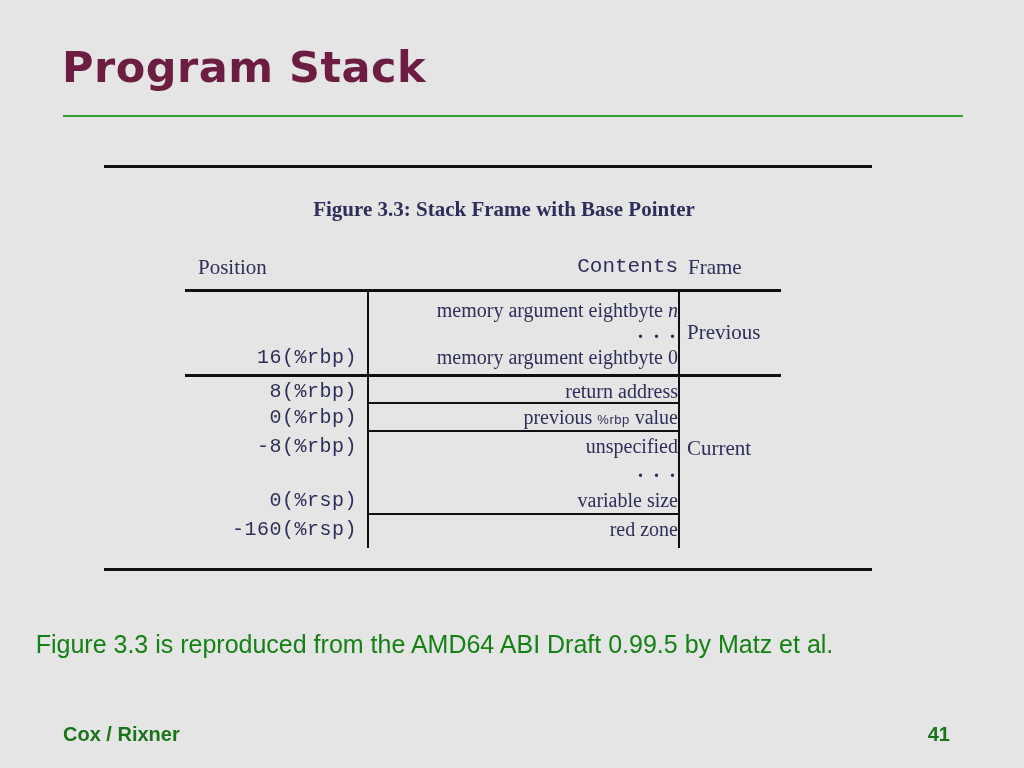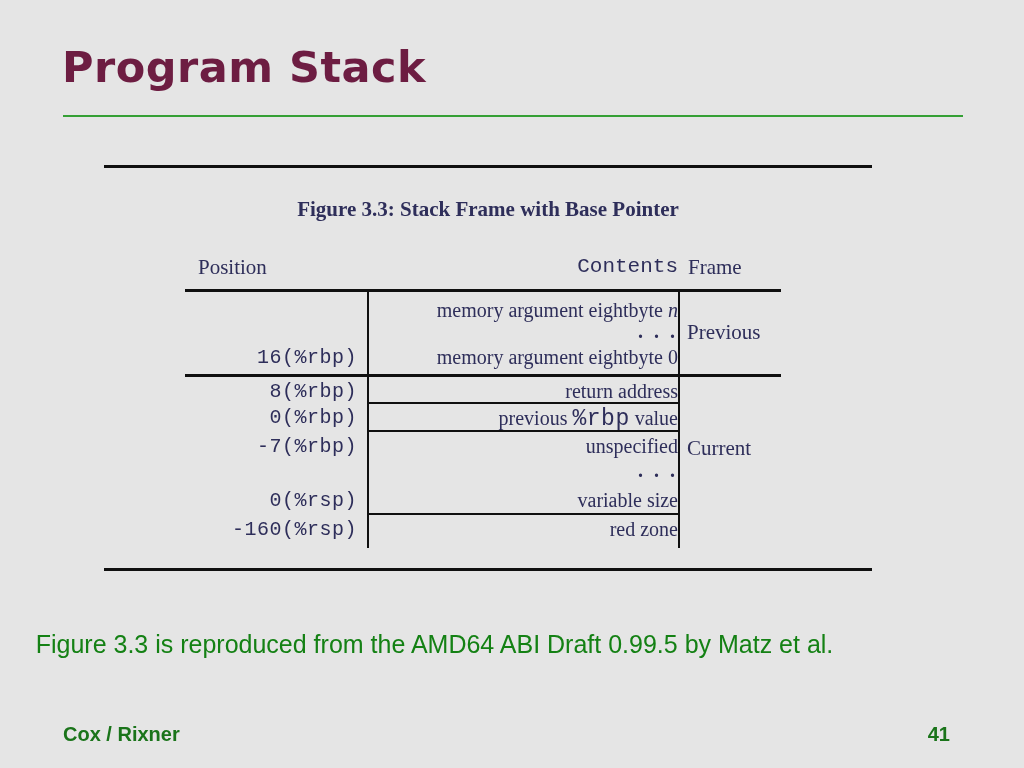--- a/index.html
+++ b/index.html
@@ -25,33 +25,33 @@
   .footer-right{position:absolute;right:74px;top:0;}
 
   
   .figure-scan{
     position:absolute;left:0;top:0;width:1024px;height:768px;
     filter:blur(0.4px);color:#2e2e5a;
     font-family:"Liberation Serif",serif;
   }
   .figline{position:absolute;background:#101010;}
   .fig-title{
-    position:absolute;left:104px;top:197px;width:768px;text-align:center;
+    position:absolute;left:120px;top:197px;width:768px;text-align:center;
     font-size:21px;font-weight:700;
   }
   .col-header{position:absolute;font-size:21px;}
   .hdr-contents{left:370px;width:308px;text-align:right;font-family:Liberation Mono, monospace;}
   .pos-cell{
     position:absolute;left:185px;width:172px;text-align:right;
     font-family:"Liberation Mono",monospace;font-size:20px;letter-spacing:.5px;white-space:pre;
   }
   .con-cell{position:absolute;left:370px;width:308px;text-align:right;font-size:20px;}
   .frame-label{position:absolute;left:687px;font-size:21px;}
   .dots{letter-spacing:3px;font-weight:700;}
-  .mono-inline{font-family:Liberation Mono, monospace;font-size:23px;letter-spacing:.5px;}
+  .mono-inline{font-family:Liberation Sans, sans-serif;font-size:13px;letter-spacing:.5px;}
   .var-italic{font-style:italic;}
 </style>
 </head>
 <body>
 
 <div class="slide" style="--title-color: #6d1d42; --rule-green: #35a035; --caption-green: #148114; --footer-green: #1a741a;">
 
   <h1 class="slide-title">Program Stack</h1>
   <div class="title-rule"></div>
 
@@ -82,21 +82,21 @@
     <div class="con-cell" style="top:346px;">memory argument eightbyte 0</div>
 
     <div class="frame-label" style="top:320px;">Previous</div>
 
     <div class="pos-cell" style="top:380px;">8(%rbp)</div>
     <div class="con-cell" style="top:380px;">return address</div>
 
     <div class="pos-cell" style="top:406px;">0(%rbp)</div>
     <div class="con-cell" style="top:406px;"><span>previous </span><span class="mono-inline">%rbp</span><span> value</span></div>
 
-    <div class="pos-cell" style="top:435px;">-7(%rbp)</div>
+    <div class="pos-cell" style="top:435px;">-8(%rbp)</div>
     <div class="con-cell" style="top:435px;">unspecified</div>
 
     <div class="con-cell dots" style="top:459px;">. . .</div>
 
     <div class="pos-cell" style="top:489px;">0(%rsp)</div>
     <div class="con-cell" style="top:489px;">variable size</div>
 
     <div class="pos-cell" style="top:518px;">-160(%rsp)</div>
     <div class="con-cell" style="top:518px;">red zone</div>
 

